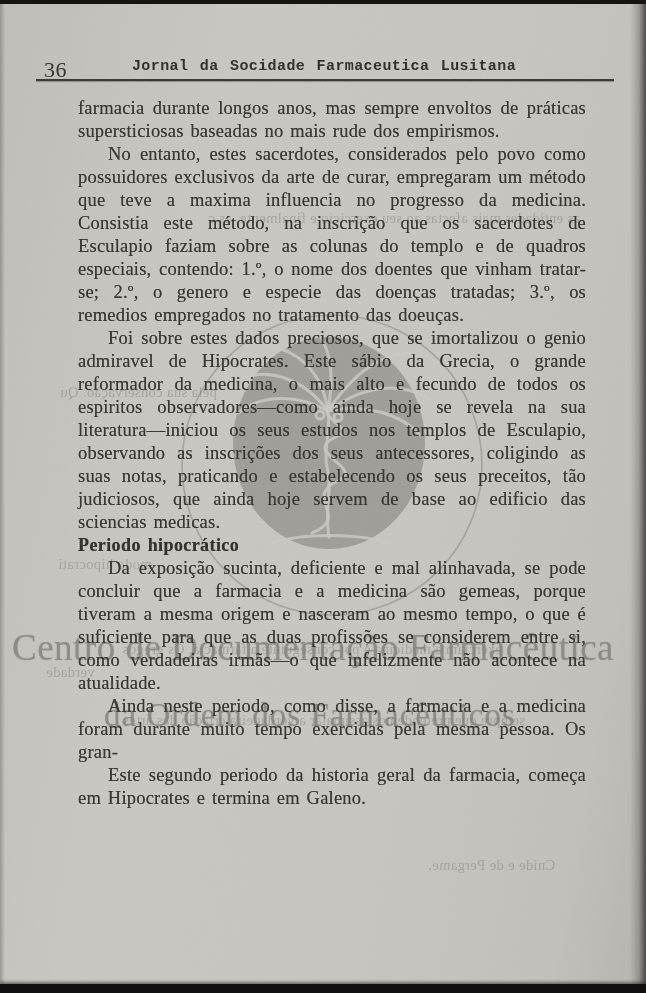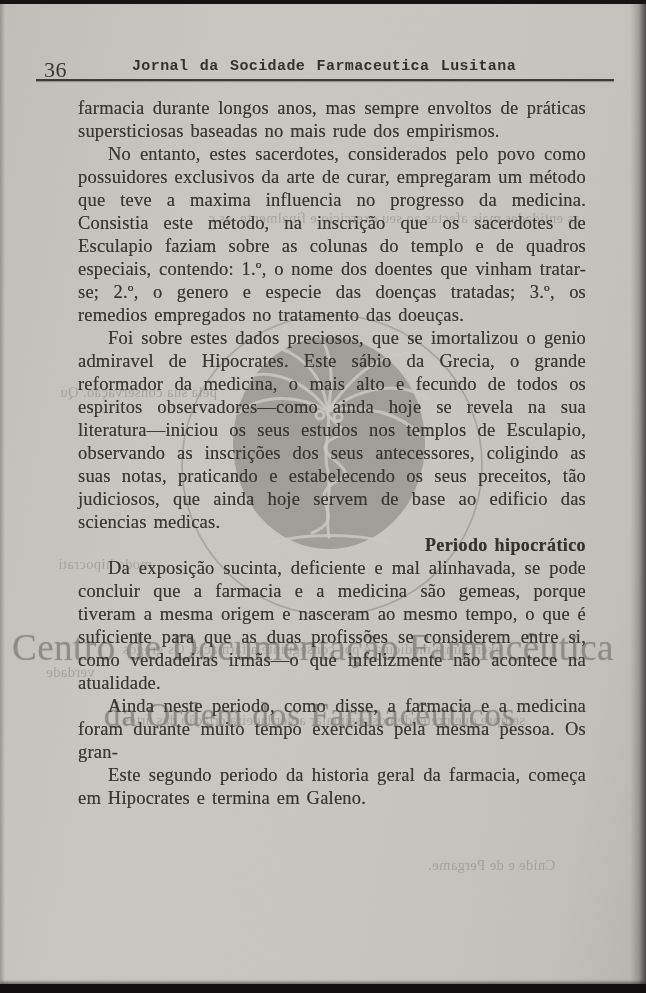--- a/index.html
+++ b/index.html
@@ -25,21 +25,21 @@
   .jtitle{position:absolute;left:0;right:0;top:3px;text-align:center;font-weight:bold;font-size:15px;color:#2a2826;letter-spacing:.4px;word-spacing:2px;font-family:Liberation Mono, monospace;}
   .rule{position:absolute;top:79px;left:36px;right:32px;height:2px;background:#34322f;z-index:10;
     box-shadow:0 1px 1px rgba(50,48,45,.4);}
   
   .main{position:absolute;top:97px;left:78px;width:508px;z-index:10;
     font-size:18.5px;line-height:23px;color:#312e2a;
     text-align:justify;word-spacing:2px;letter-spacing:.2px;
     text-shadow:0 0 .5px rgba(49,46,42,.65);}
   .main p{margin:0;text-indent:30px;}
   .main p.noind{text-indent:0;}
-  .sect{margin:19px 0 20px 0;text-align:right;font-weight:bold;font-size:18px;
+  .sect{margin:19px 0 20px 0;text-align:left;font-weight:bold;font-size:18px;
     color:#2b2926;letter-spacing:.4px;text-indent:0 !important;}
   
   .seal{position:absolute;left:160px;top:295px;z-index:5;pointer-events:none;}
   
   .wm{position:absolute;z-index:6;font-family:"Liberation Serif",serif;
     color:rgba(124,121,115,.60);white-space:nowrap;pointer-events:none;
     text-shadow:0 0 1px rgba(124,121,115,.5);}
   .wm1{left:12px;top:626px;font-size:37px;letter-spacing:.5px;}
   .wm2{left:104px;top:674px;font-size:33px;letter-spacing:1px;margin-top:23px;}
   

